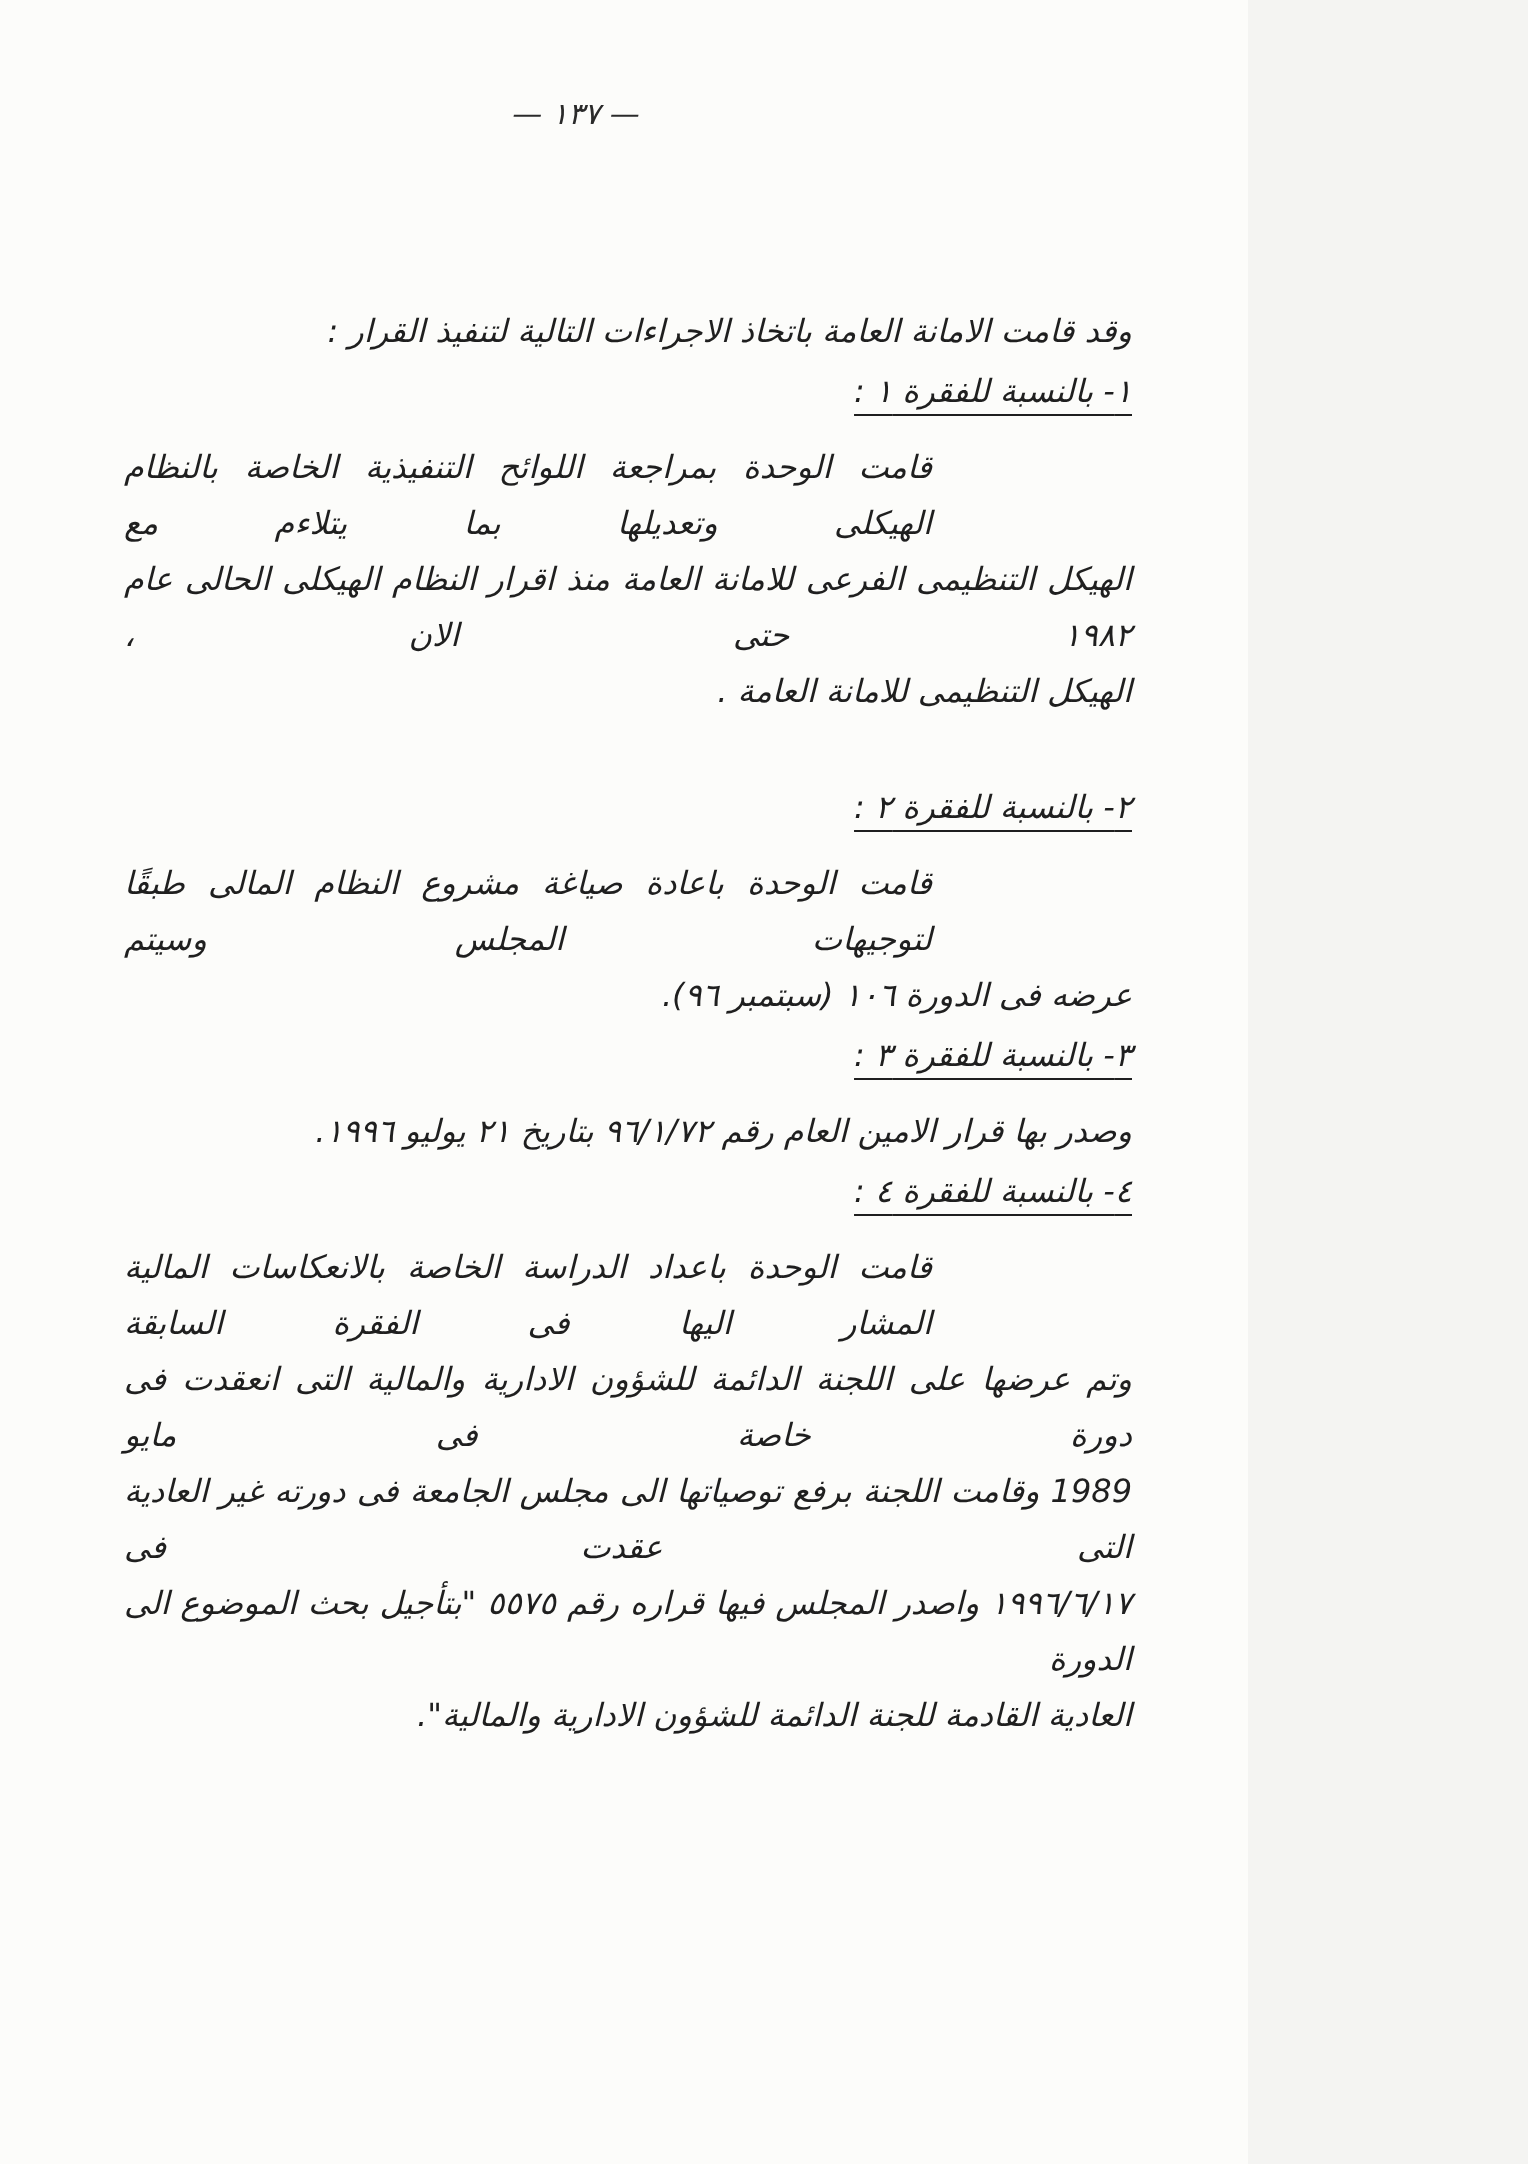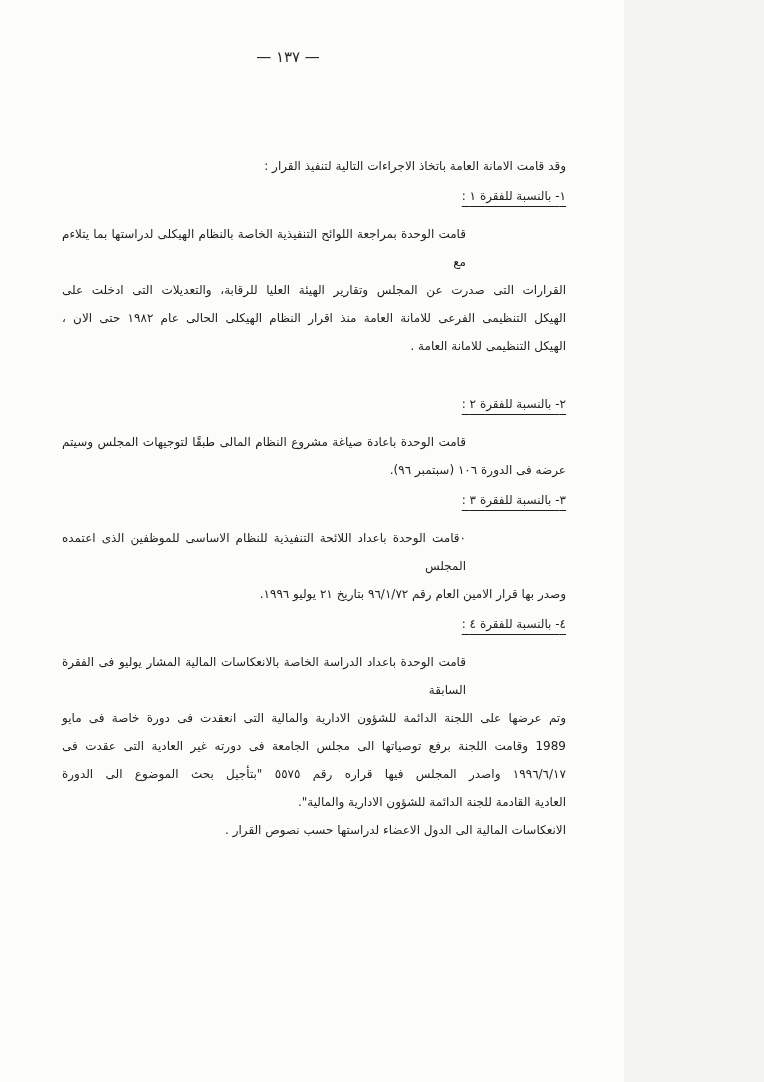--- a/index.html
+++ b/index.html
@@ -7,34 +7,35 @@
     width: 764px; height: 1082px;
     background: #f4f4f2;
     font-family: "DejaVu Sans", sans-serif;
   }
   .page {
     position: relative;
     width: 624px; height: 1082px;
     background: #fcfcfa;
     overflow: hidden;
     color: #1e1e1e;
+    font-style: italic;
   }
   .page-number {
     padding-top: 48px;
     text-align: center;
     transform: translateX(-24px);
     font-size: 15px;
     letter-spacing: 2px;
     color: #2a2a2a;
     direction: rtl;
   }
   .content {
     direction: rtl;
     padding: 0 58px 0 62px; 
-    font-size: 12px;
+    font-size: 16px;
     color: #1f1f1f;
   }
   .intro {
     margin: 86px 0 0 0;
     line-height: 28px;
     text-align: right;
   }
   .heading {
     line-height: 28px;
     margin: 2px 0 10px 0;
@@ -58,41 +59,38 @@
 
 <div class="page">
   <div class="page-number">— ١٣٧ —</div>
 
   <div class="content">
     <div class="intro">وقد قامت الامانة العامة باتخاذ الاجراءات التالية لتنفيذ القرار :</div>
 
     <div id="blocks">
         <div class="heading">١- بالنسبة للفقرة ١ :</div>
         <div class="para">
-          <div class="line indent">قامت الوحدة بمراجعة اللوائح التنفيذية الخاصة بالنظام الهيكلى لدراستها بما يتلاءم مع</div>
-          <div class="line">القرارات التى صدرت عن المجلس وتقارير الهيئة العليا للرقابة، والتعديلات التى ادخلت على</div>
+          <div class="line indent">قامت الوحدة بمراجعة اللوائح التنفيذية الخاصة بالنظام الهيكلى وتعديلها بما يتلاءم مع</div>
           <div class="line">الهيكل التنظيمى الفرعى للامانة العامة منذ اقرار النظام الهيكلى الحالى عام ١٩٨٢ حتى الان ،</div>
           <div class="line last">الهيكل التنظيمى للامانة العامة .</div>
         </div>
         <div class="heading gap-before">٢- بالنسبة للفقرة ٢ :</div>
         <div class="para">
           <div class="line indent">قامت الوحدة باعادة صياغة مشروع النظام المالى طبقًا لتوجيهات المجلس وسيتم</div>
           <div class="line last">عرضه فى الدورة ١٠٦ (سبتمبر ٩٦).</div>
         </div>
         <div class="heading">٣- بالنسبة للفقرة ٣ :</div>
         <div class="para">
-          <div class="line indent">٠قامت الوحدة باعداد اللائحة التنفيذية للنظام الاساسى للموظفين الذى اعتمده المجلس</div>
           <div class="line last">وصدر بها قرار الامين العام رقم ٩٦/١/٧٢ بتاريخ ٢١ يوليو ١٩٩٦.</div>
         </div>
         <div class="heading">٤- بالنسبة للفقرة ٤ :</div>
         <div class="para">
-          <div class="line indent">قامت الوحدة باعداد الدراسة الخاصة بالانعكاسات المالية المشار يوليو فى الفقرة السابقة</div>
+          <div class="line indent">قامت الوحدة باعداد الدراسة الخاصة بالانعكاسات المالية المشار اليها فى الفقرة السابقة</div>
           <div class="line">وتم عرضها على اللجنة الدائمة للشؤون الادارية والمالية التى انعقدت فى دورة خاصة فى مايو</div>
           <div class="line">1989 وقامت اللجنة برفع توصياتها الى مجلس الجامعة فى دورته غير العادية التى عقدت فى</div>
           <div class="line">١٩٩٦/٦/١٧ واصدر المجلس فيها قراره رقم ٥٥٧٥ "بتأجيل بحث الموضوع الى الدورة</div>
           <div class="line last">العادية القادمة للجنة الدائمة للشؤون الادارية والمالية".</div>
         </div>
         <div class="para">
-          <div class="line last">الانعكاسات المالية الى الدول الاعضاء لدراستها حسب نصوص القرار .</div>
         </div>
       </div>
   </div>
 </div>
 
 </body></html>

